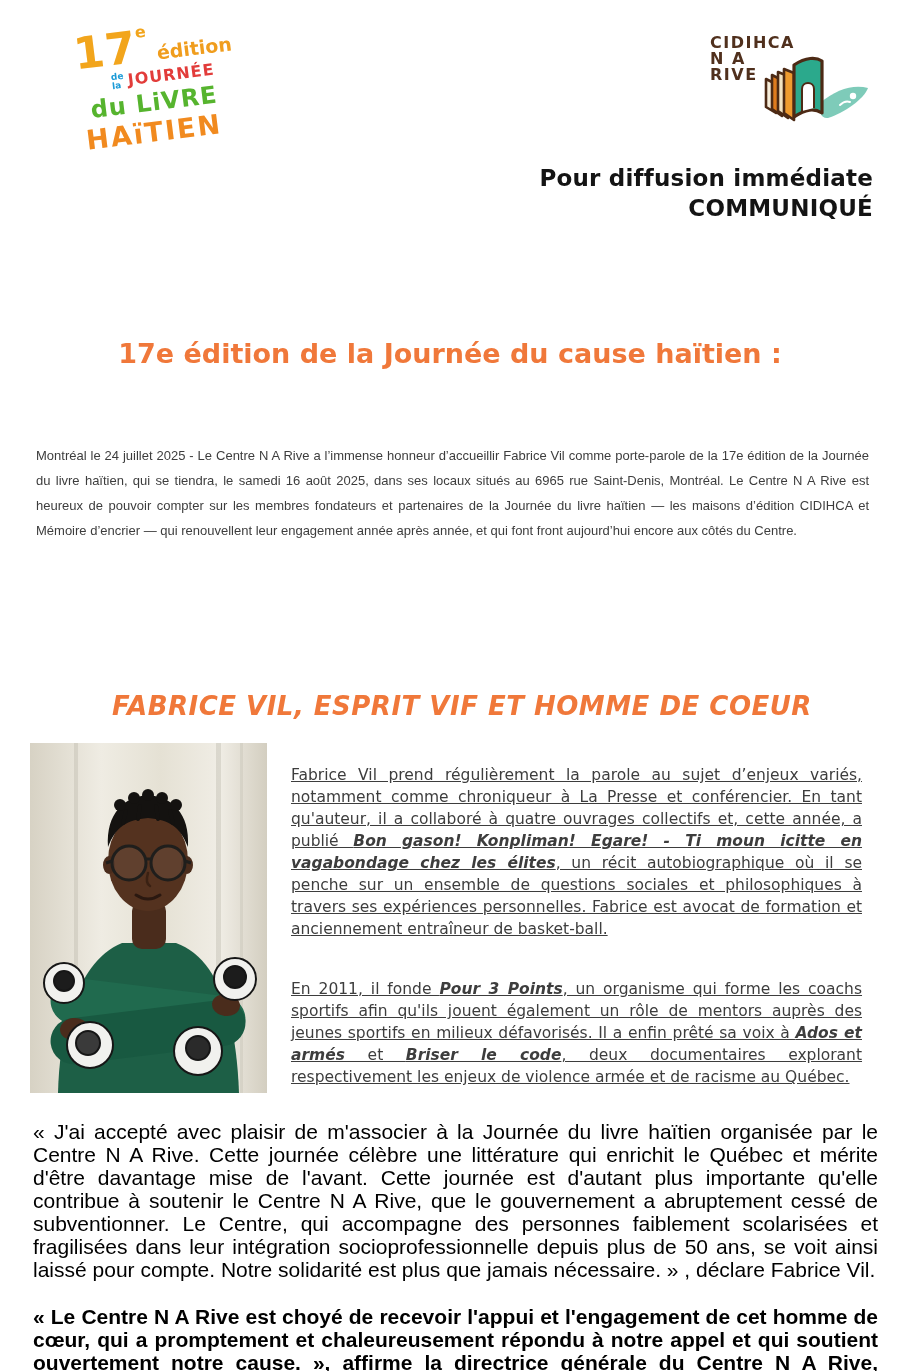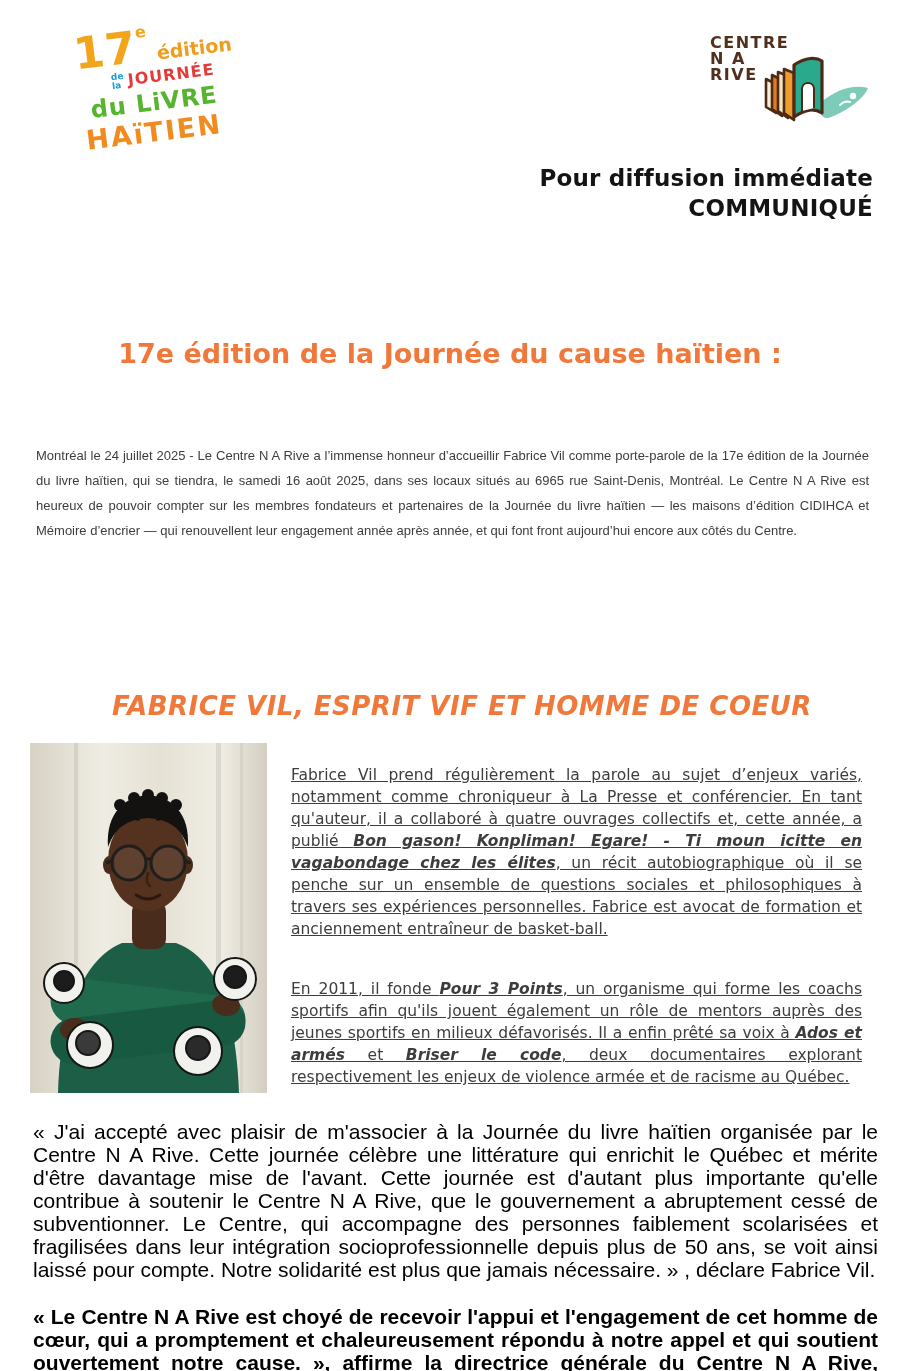--- a/index.html
+++ b/index.html
@@ -119,21 +119,21 @@
         <span>la</span>
       </span>
       <span class="ll-journee">JOURNÉE</span>
     </div>
     <div class="ll-row3">du LiVRE</div>
     <div class="ll-row4">HAïTIEN</div>
   </div>
 
   <div class="logo-right">
     <div class="lr-name">
-      <div>CENTRE</div>
+      <div>CIDIHCA</div>
       <div>N A</div>
       <div>RIVE</div>
     </div>
     <div class="lr-book">
       <svg width="120" height="72" viewBox="0 0 120 72" aria-hidden="true">
 
         <path d="M66,50 C82,36 100,31 114,35 C110,46 90,60 74,65 C67,66 64,58 66,50 Z" fill="#7ecbb9"></path>
         <circle cx="99" cy="43" r="3.2" fill="#ffffff"></circle>
         <path d="M86,52 q5,-5 10,-3" stroke="#ffffff" stroke-width="2" fill="none" stroke-linecap="round"></path>
         <circle cx="104" cy="54" r="2" fill="#ffffff"></circle>

